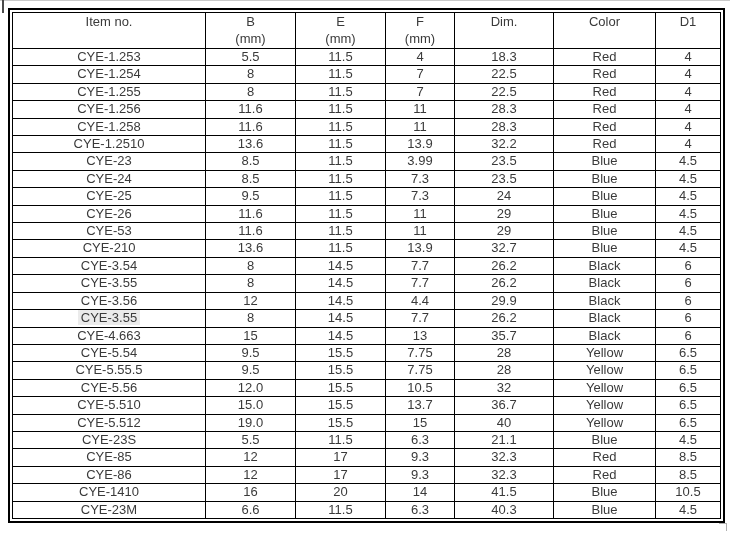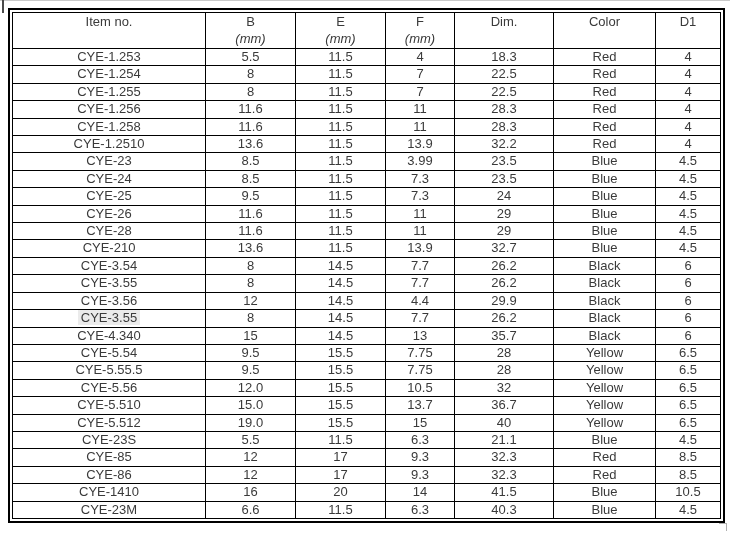--- a/index.html
+++ b/index.html
@@ -40,21 +40,21 @@
     vertical-align:middle;
     color:#3a3a3a;
     font-size:13px;
     font-weight:normal;
     padding:0;
     white-space:nowrap;
     overflow:hidden;
   }
   table.spec thead th { height:35px; vertical-align:top;margin-left:25px; }
   table.spec thead .line1 { line-height:18px; height:18px; }
-  table.spec thead .line2 { line-height:16px; height:16px;font-style:italic; }
+  table.spec thead .line2 { line-height:16px; height:16px; }
   table.spec tbody td { height:16.4px; line-height:16.4px; }
   .hl { background:#ebebeb; padding:0 3px; }
 </style>
 </head>
 <body>
 
 <div class="top-edge-line"></div>
 <div class="corner-tick"></div>
 <div class="resize-notch"></div>
 
@@ -186,21 +186,21 @@
         <tr>
           <td>CYE-26</td>
           <td>11.6</td>
           <td>11.5</td>
           <td>11</td>
           <td>29</td>
           <td>Blue</td>
           <td>4.5</td>
         </tr>
         <tr>
-          <td>CYE-28</td>
+          <td>CYE-53</td>
           <td>11.6</td>
           <td>11.5</td>
           <td>11</td>
           <td>29</td>
           <td>Blue</td>
           <td>4.5</td>
         </tr>
         <tr>
           <td>CYE-210</td>
           <td>13.6</td>
@@ -240,21 +240,21 @@
         <tr>
           <td><span class="hl">CYE-3.55</span></td>
           <td>8</td>
           <td>14.5</td>
           <td>7.7</td>
           <td>26.2</td>
           <td>Black</td>
           <td>6</td>
         </tr>
         <tr>
-          <td>CYE-4.340</td>
+          <td>CYE-4.663</td>
           <td>15</td>
           <td>14.5</td>
           <td>13</td>
           <td>35.7</td>
           <td>Black</td>
           <td>6</td>
         </tr>
         <tr>
           <td>CYE-5.54</td>
           <td>9.5</td>

